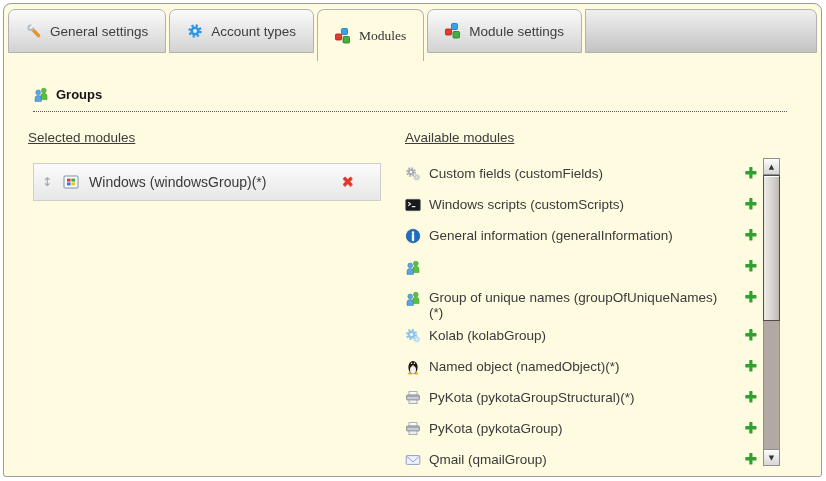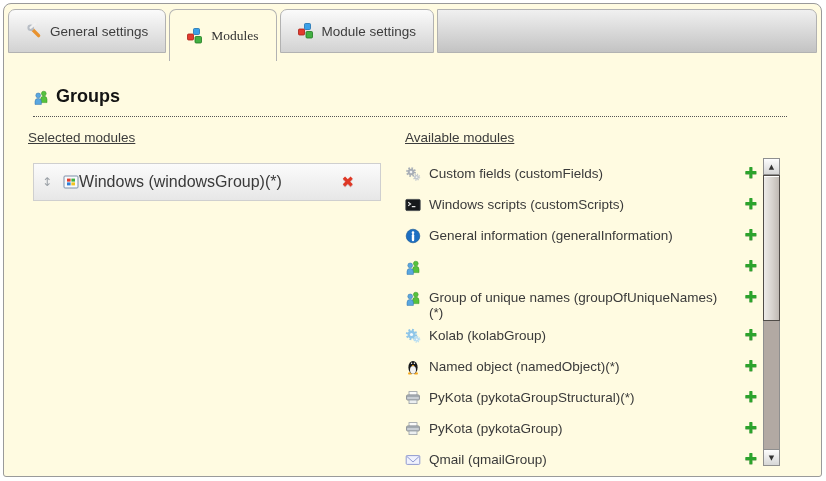--- a/index.html
+++ b/index.html
@@ -29,36 +29,36 @@
     background:linear-gradient(#f0f0f0,#c3c3c3);
     border:1px solid #b2b2b2; border-radius:0 7px 0 0;
   }
   .ticon { width:16px; height:16px; display:inline-block; flex:0 0 16px; }
   .ticon svg { display:block; }
   
   .section-header {
     position:absolute; left:29px; top:82px; right:34px;
     display:flex; align-items:center; gap:7px;
     padding-bottom:9px; border-bottom:1px dotted #555;
-    font-size:18px; font-weight:bold; color:#141414;
+    font-size:13px; font-weight:bold; color:#141414;
   }
   
   .col-heading { position:absolute; top:126px; font-size:13.5px; color:#3c3c3c;text-decoration:underline; }
   .col-heading.left { left:24px; }
   .col-heading.right { left:401px; }
   
   .selected-row {
     position:absolute; left:29px; top:159px; width:348px; height:38px;
     display:flex; align-items:center;
     background:linear-gradient(#fbfbfb,#e7e7e7);
     border:1px solid #cfcfcf; cursor:move;
   }
   .drag { margin-left:8px; font-family:"DejaVu Sans",sans-serif; font-size:12px; color:#9aa0a6; }
   .sel-icon { margin-left:11px; width:16px; height:16px; }
-  .sel-label { font-size:16px; color:#3a3a3a; flex:1; }
+  .sel-label { margin-left:10px; font-size:14px; color:#3a3a3a; flex:1; }
   .remove {
     margin-right:26px; font-family:"DejaVu Sans",sans-serif; font-size:15px;
     color:#df3826; font-weight:bold; cursor:pointer; line-height:1;
     text-shadow:0 1px 0 rgba(120,0,0,.25);
   }
   
   .avail-list { position:absolute; left:401px; top:162px; width:356px; }
   .arow { display:flex; align-items:flex-start; height:31px; }
   .arow.tall { height:38px; }
   .aicon { width:16px; height:16px; flex:0 0 16px; margin-right:8px; }
@@ -94,20 +94,30 @@
   <div class="tabbar">
     <div class="tab">
       <span class="ticon">
         <svg width="16" height="16" viewBox="0 0 16 16">
           <path d="M6.5 6.5 L12.6 12.6" stroke="#e8922e" stroke-width="3.4" stroke-linecap="round"></path>
           <circle cx="4.7" cy="4.7" r="3.3" fill="#b7bdc5"></circle>
           <path d="M4.7 4.7 L9.2 0.8" stroke="#f1f1f1" stroke-width="2.4" stroke-linecap="round"></path>
         </svg>
       </span>
       <span>General settings</span>
+    </div>
+    <div class="tab">
+      <span class="ticon">
+        <svg width="16" height="16" viewBox="0 0 16 16">
+          <circle cx="8" cy="8" r="5.2" fill="none" stroke="#2e97e5" stroke-width="3" stroke-dasharray="2.05 2.04"></circle>
+          <circle cx="8" cy="8" r="4.6" fill="#2e97e5"></circle>
+          <circle cx="8" cy="8" r="1.9" fill="#eaf4fd"></circle>
+        </svg>
+      </span>
+      <span>Account types</span>
     </div>
     <div class="tab active">
       <span class="ticon">
         <svg width="16" height="16" viewBox="0 0 16 16">
           <rect x="6.5" y="0.5" width="6" height="6" rx="1" fill="#3aa0e8" stroke="#1c70b0" stroke-width="0.8"></rect>
           <rect x="0.5" y="6" width="6" height="6" rx="1" fill="#e33b2e" stroke="#a82015" stroke-width="0.8"></rect>
           <rect x="8" y="8.5" width="6.5" height="6.5" rx="1" fill="#43b043" stroke="#1f7a1f" stroke-width="0.8"></rect>
         </svg>
       </span>
       <span>Modules</span>

